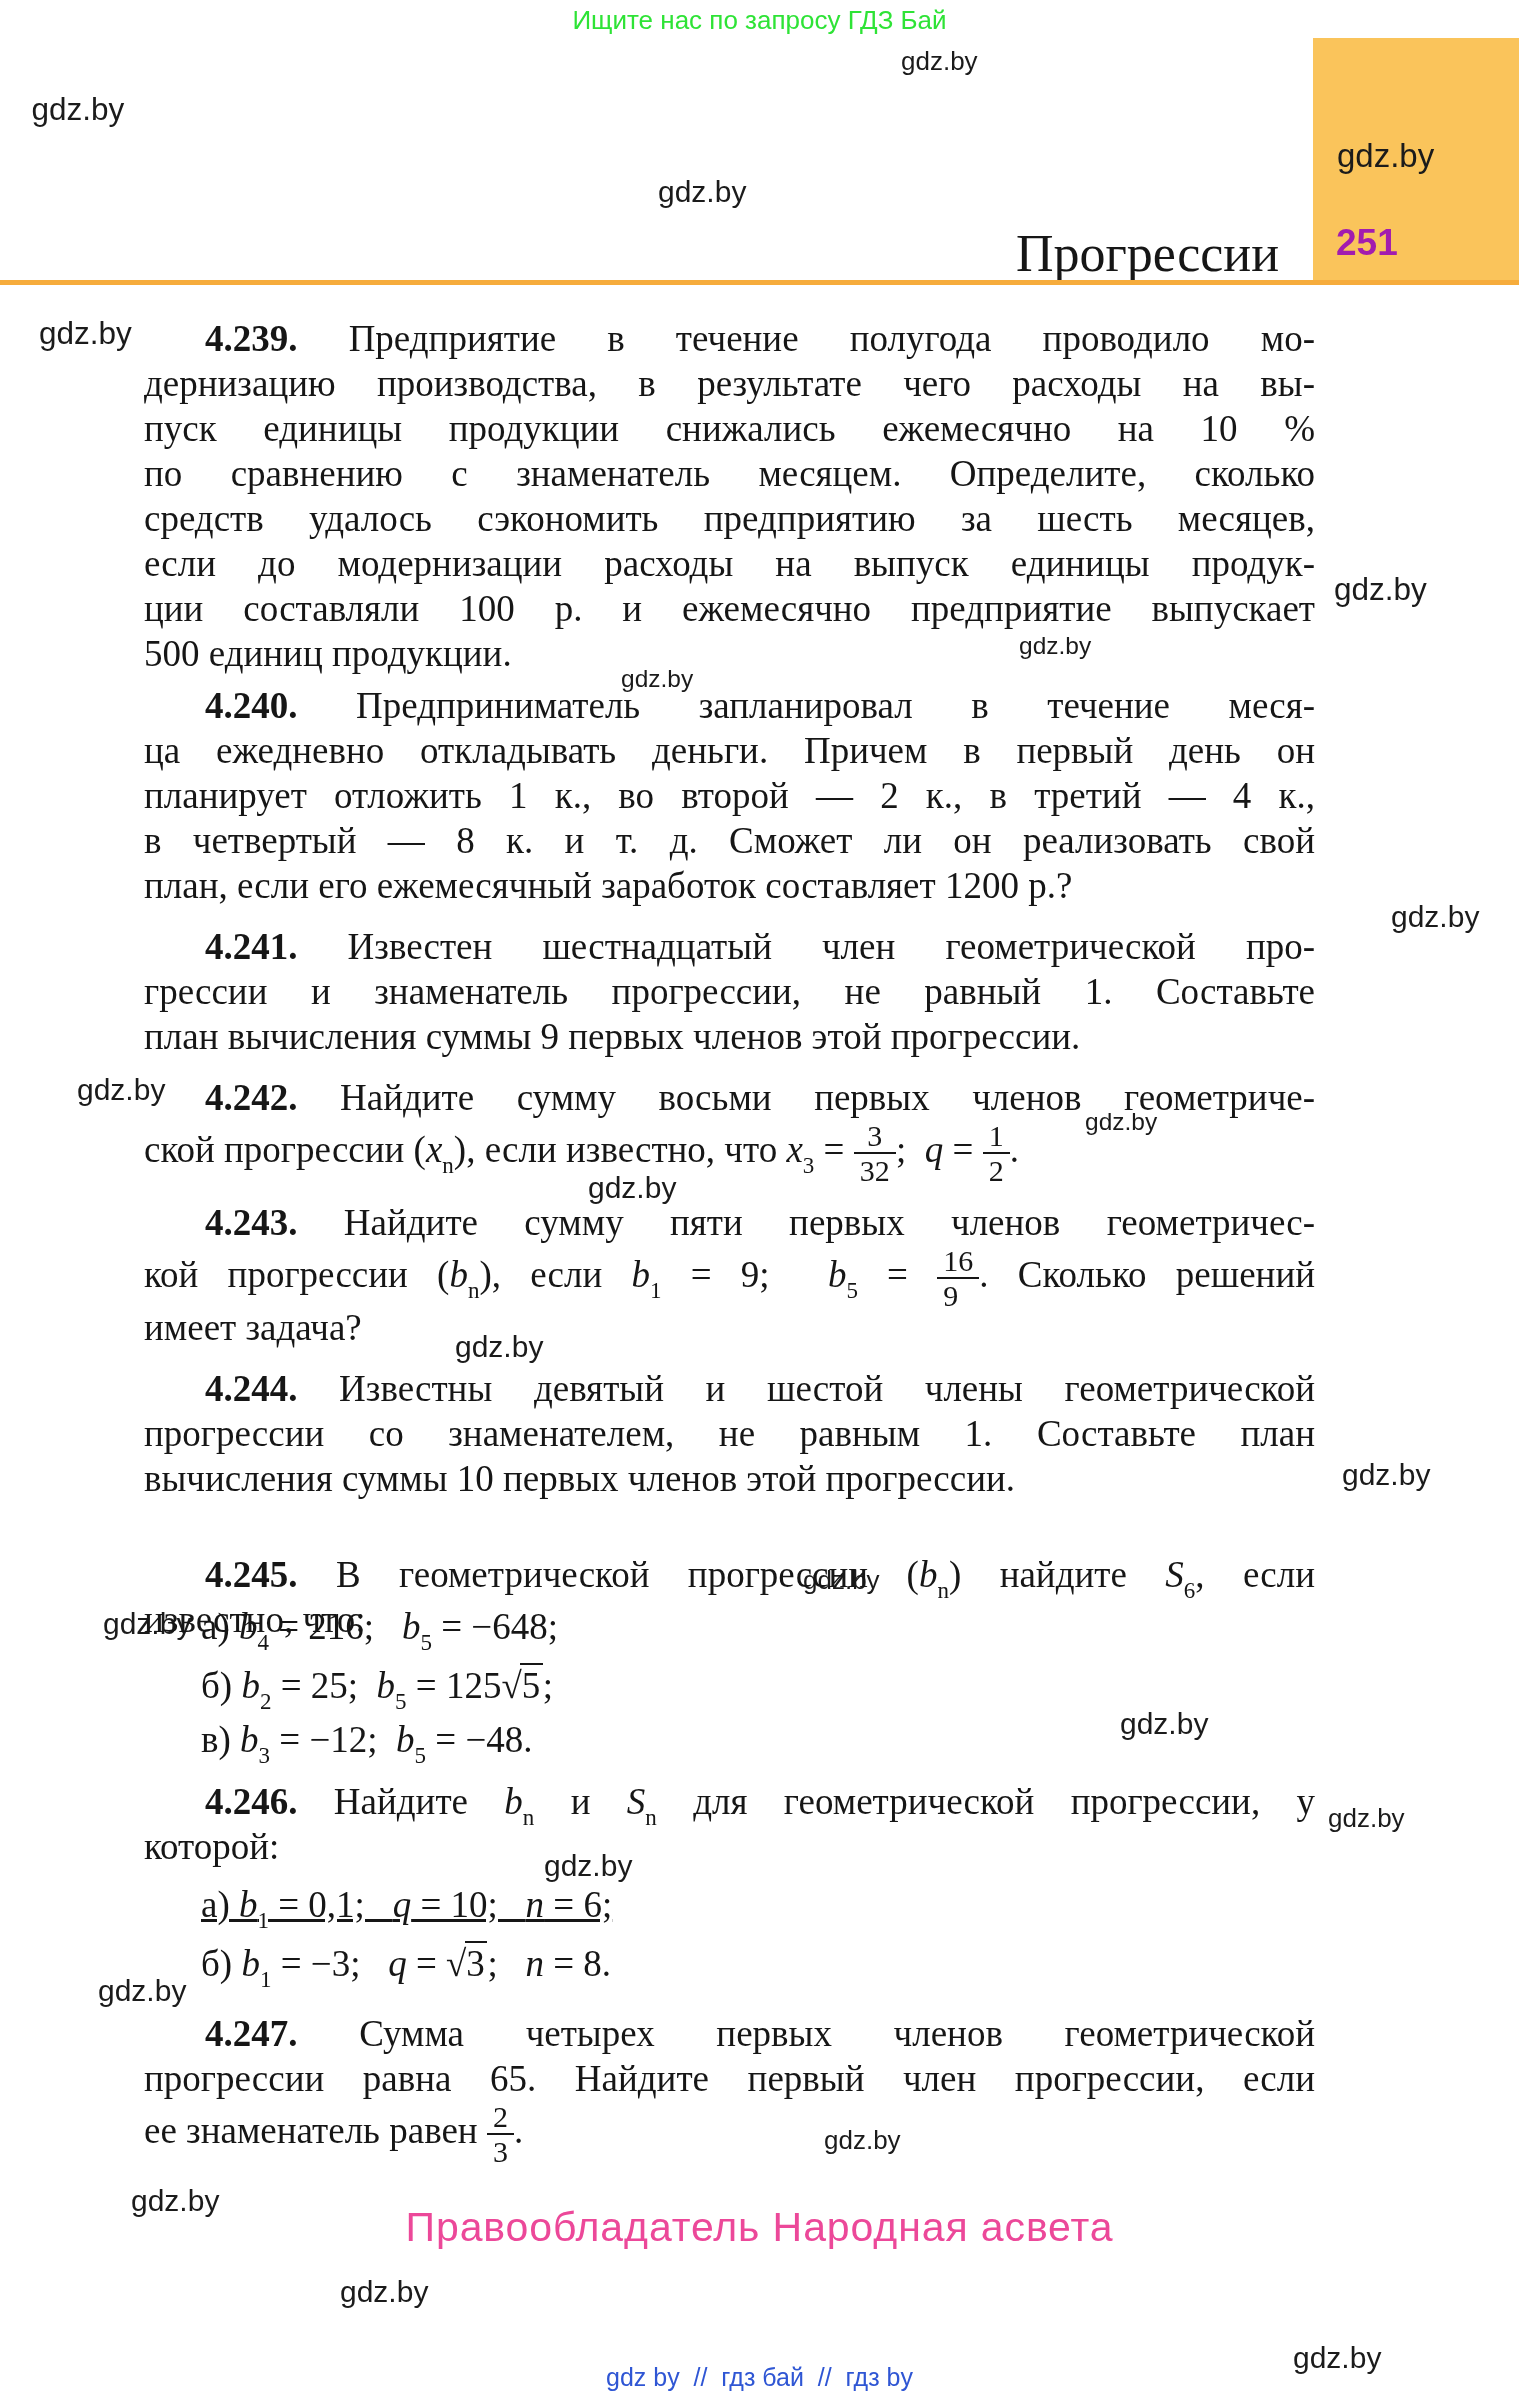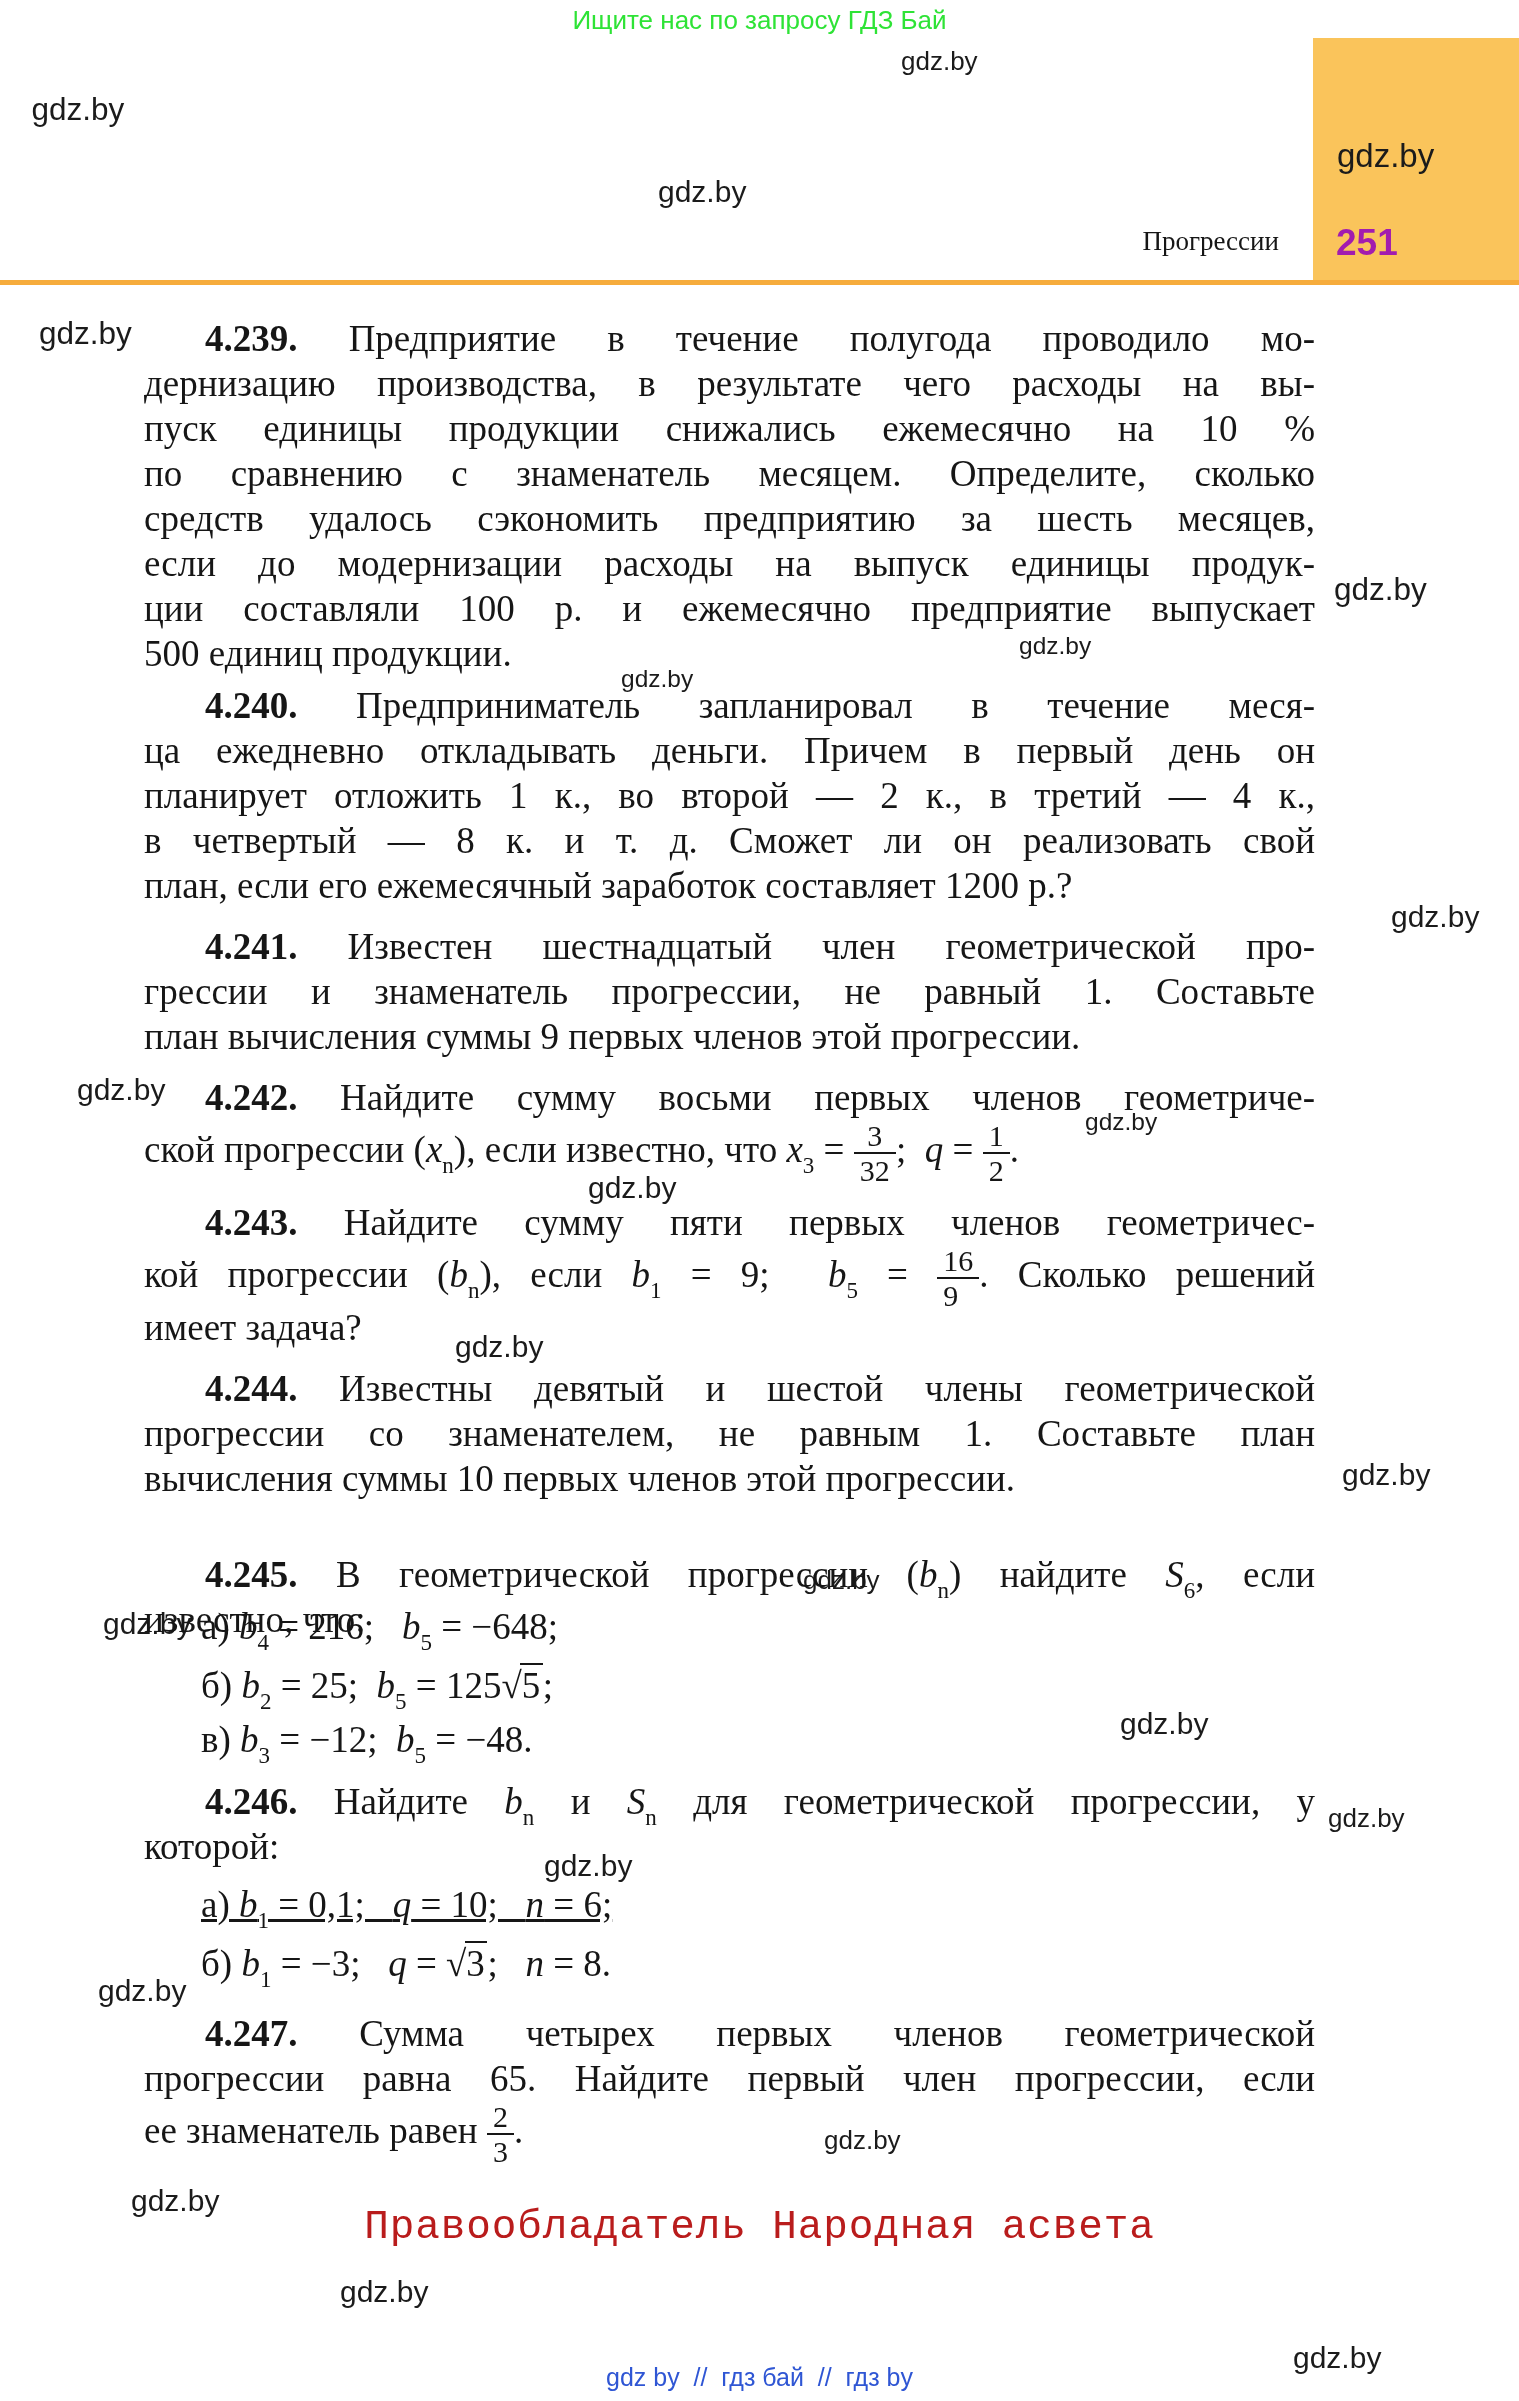--- a/index.html
+++ b/index.html
@@ -5,21 +5,21 @@
   html,body{margin:0;padding:0;background:#ffffff;}
   .page{position:relative;width:1519px;height:2401px;background:#ffffff;overflow:hidden;
         font-family:"Liberation Serif",serif;color:#161616;}
   .promo{position:absolute;top:5.3px;left:0;width:100%;text-align:center;
          font-family:"Liberation Sans",sans-serif;font-size:26px;}
   .wm{position:absolute;font-family:"Liberation Sans",sans-serif;color:#1b1b1b;
       white-space:nowrap;letter-spacing:0px;}
   .yellowbox{position:absolute;left:1313px;top:38px;width:207px;height:242px;}
   .pagenum{position:absolute;left:1336px;top:224px;font-family:"Liberation Sans",sans-serif;
            font-weight:bold;font-size:37px;color:#a21caf;line-height:1;}
-  .htitle{position:absolute;top:228px;right:240px;font-size:27px;line-height:1;}
+  .htitle{position:absolute;top:228px;right:240px;font-size:52px;line-height:1;}
   .hrule{position:absolute;left:0;top:280px;width:1519px;height:5.3px;}
   .para{position:absolute;left:144px;width:1171px;font-size:37px;}
   .pline{height:45px;line-height:45px;text-align:justify;text-align-last:justify;overflow:visible;}
   .pline.nj{text-align-last:auto;}
   .pline.ind{text-indent:61px;}
   .pline.tall{height:60px;line-height:60px;}
   .pitem{position:absolute;white-space:nowrap;line-height:45px;}
   .pitem.tall{line-height:56px;}
   b{font-weight:bold;}
   .v{font-style:italic;}
@@ -125,17 +125,17 @@
       </div>
       <div class="pitem" style="left: 201px; top: 1882px; position: absolute; font-size: 37px; text-decoration: underline;">а) <span class="v">b</span><sub class="s">1</sub> = 0,1;&nbsp;&nbsp; <span class="v">q</span> = 10;&nbsp;&nbsp; <span class="v">n</span> = 6;</div>
       <div class="pitem tall" style="left: 201px; top: 1936px; position: absolute; font-size: 37px;">б) <span class="v">b</span><sub class="s">1</sub> = −3;&nbsp;&nbsp; <span class="v">q</span> = <span class="sqrt"><span class="rg">√</span><span class="rad">3</span></span>;&nbsp;&nbsp; <span class="v">n</span> = 8.</div>
       <div class="para" style="top: 2011px;">
         <div class="pline ind"><b>4.247.</b> Сумма четырех первых членов геометрической</div>
         <div class="pline">прогрессии равна 65. Найдите первый член прогрессии, если</div>
         <div class="pline nj tall">ее знаменатель равен <span class="frac"><span class="fn">2</span><span class="fd">3</span></span>.</div>
       </div>
     </div>
 
-  <div class="pink" style="color: #b91c1c; font-family: Liberation Mono, monospace;">Правообладатель Народная асвета</div>
+  <div class="pink" style="color: #ec4899;">Правообладатель Народная асвета</div>
   <div class="links" style="color: rgb(47, 86, 212);">gdz by &nbsp;//&nbsp; гдз бай &nbsp;//&nbsp; гдз by</div>
 
 </div>
 
 
 </body></html>

